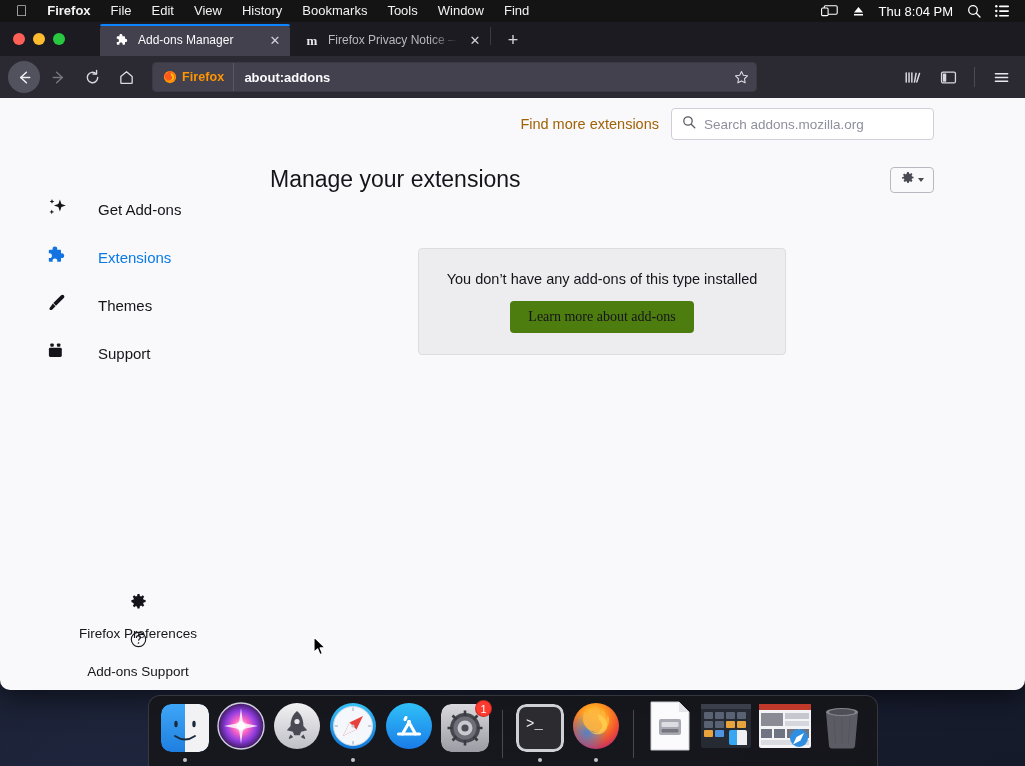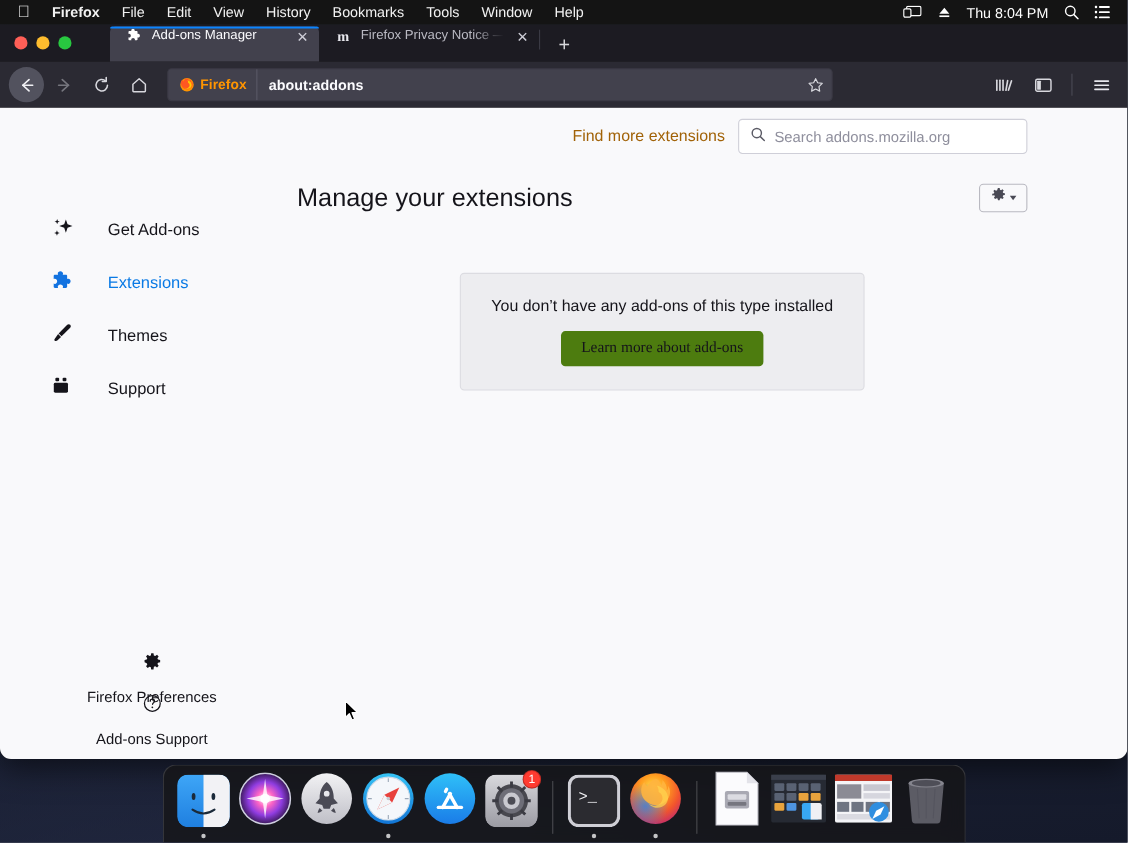--- a/index.html
+++ b/index.html
@@ -58,21 +58,21 @@
   .traffic {
     width: 100px; height: 34px; display: flex; align-items: center;
     gap: 8px; padding-left: 13px;
   }
   .light { width: 12px; height: 12px; border-radius: 50%; }
   .light.red { background: #ff5f57; }
   .light.yellow { background: #febc2e; }
   .light.green { background: #28c840; }
 
   .tab {
-    height: 32px; display: flex; align-items: flex-start; gap: 8px;
+    height: 32px; display: flex; align-items: center; gap: 8px;
     padding: 0 6px 0 14px; position: relative;
     min-width: 190px; max-width: 200px;
     font-size: 12px; color: #b9b9c2;
   }
   .tab.active {
     background: #42414d; color: #fbfbfe;
     border-radius: 5px 5px 0 0;
   }
   .tab.active::before {
     content: ""; position: absolute; left: 0; right: 0; top: 0;
@@ -266,21 +266,21 @@
   <div class="mb-left">
     <span class="mb-item apple"></span>
     <span class="mb-item bold">Firefox</span>
     <span class="mb-item">File</span>
     <span class="mb-item">Edit</span>
     <span class="mb-item">View</span>
     <span class="mb-item">History</span>
     <span class="mb-item">Bookmarks</span>
     <span class="mb-item">Tools</span>
     <span class="mb-item">Window</span>
-    <span class="mb-item">Help</span>
+    <span class="mb-item">Find</span>
   </div>
   <div class="mb-right">
     <span class="mb-ic">
       <svg width="17" height="13" viewBox="0 0 17 13">
           <rect x="3.2" y="0.8" width="13" height="8.4" rx="1.2" fill="none" stroke="#fff" stroke-width="1.1"></rect>
           <rect x="0.6" y="3" width="6.5" height="7.6" rx="1.2" fill="#141414" stroke="#fff" stroke-width="1.1"></rect>
         </svg>
     </span>
     <span class="mb-ic">
       <svg width="13" height="13" viewBox="0 0 13 13">

